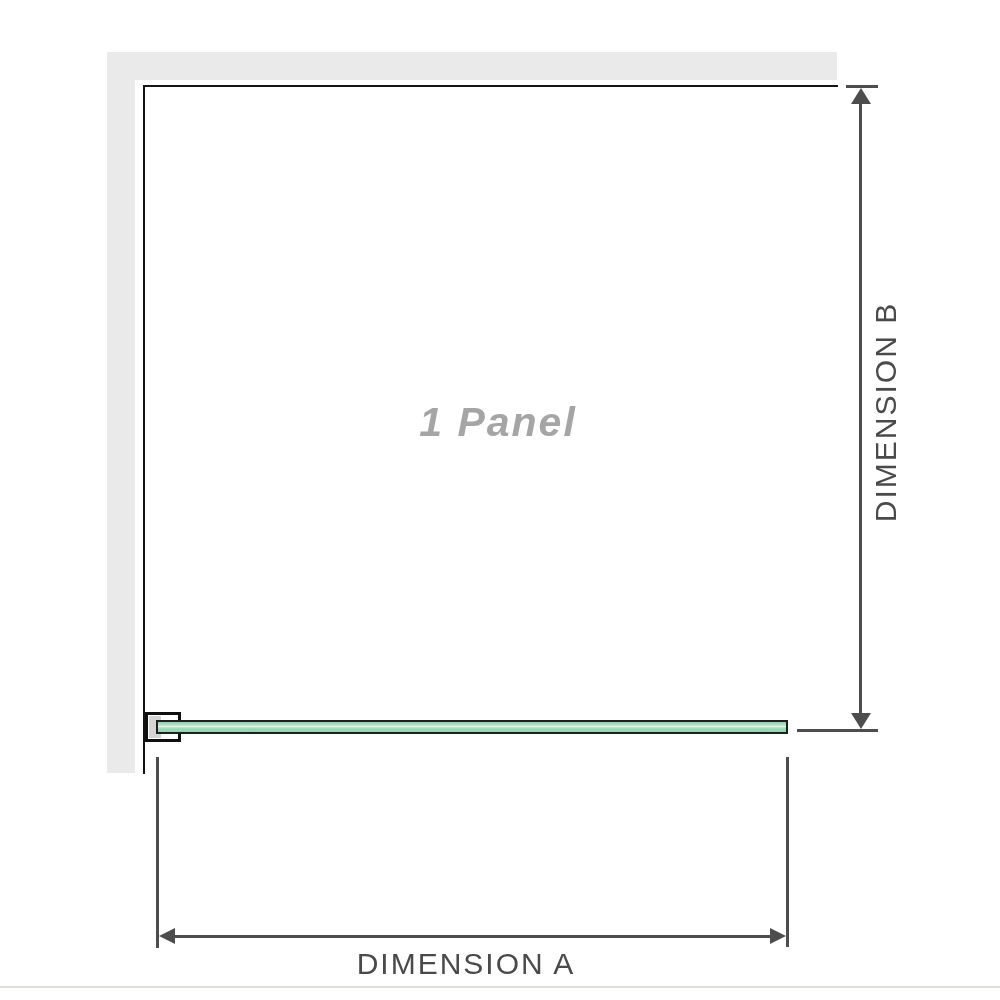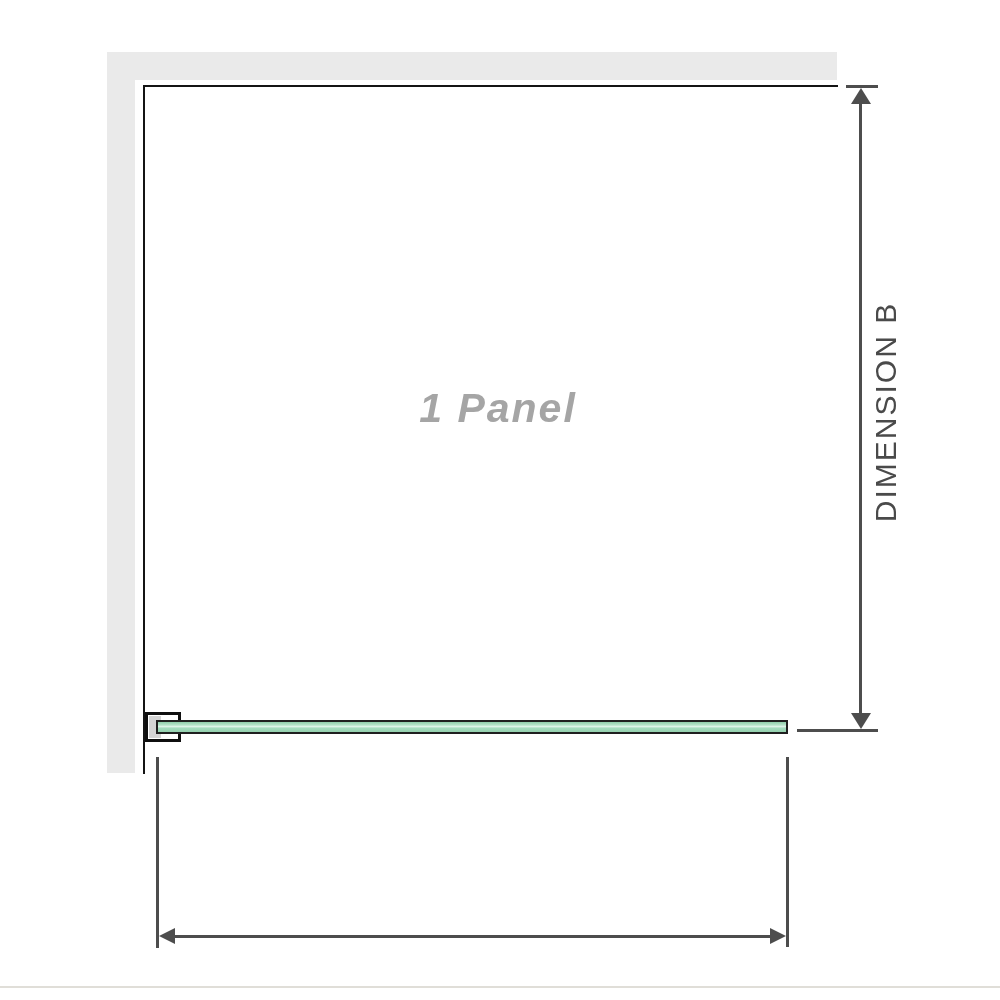--- a/index.html
+++ b/index.html
@@ -95,21 +95,21 @@
   }
   #dim-a-label {
     left: 466px; top: 964px;
     transform: translate(-50%, -50%);
   }
   #dim-b-label {
     left: 886px; top: 412px;
     transform: translate(-50%, -50%) rotate(-90deg);
   }
   #panel-count-label {
-    left: 498px; top: 408px;
+    left: 498px; top: 422px;
     transform: translate(-50%, -50%);
     color: var(--panel_text);
     font-size: 41px;
     font-style: italic;
     font-weight: bold;
     letter-spacing: 2px;
     white-space: nowrap;
   }
 
   
@@ -141,16 +141,17 @@
   <div class="abs dim-line" id="dim-b-line"></div>
   <div class="abs arrow" id="dim-b-arrow-up-icon"></div>
   <div class="abs arrow" id="dim-b-arrow-down-icon"></div>
   <div class="abs dim-label" id="dim-b-label">DIMENSION B</div>
 
   <div class="abs dim-line" id="dim-a-ext-left"></div>
   <div class="abs dim-line" id="dim-a-ext-right"></div>
   <div class="abs dim-line" id="dim-a-line"></div>
   <div class="abs arrow" id="dim-a-arrow-left-icon"></div>
   <div class="abs arrow" id="dim-a-arrow-right-icon"></div>
+  <div class="abs dim-label" id="dim-a-label">DIMENSION A</div>
 
   <div class="abs" id="bottom-divider"></div>
 
 </div>
 
 </body></html>

